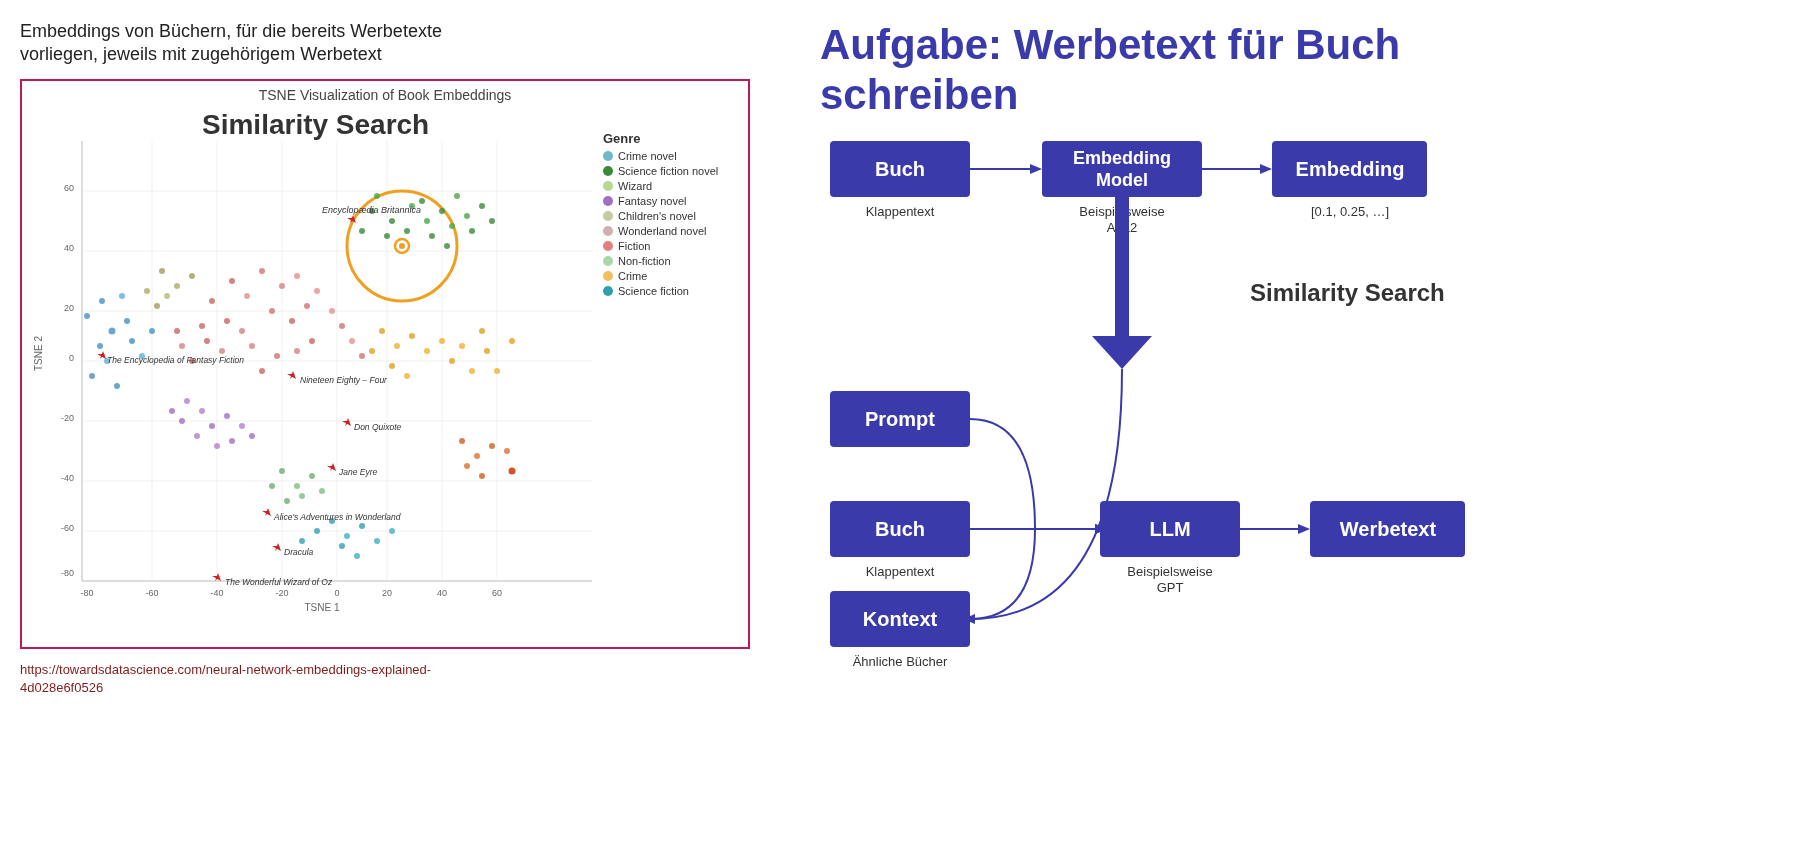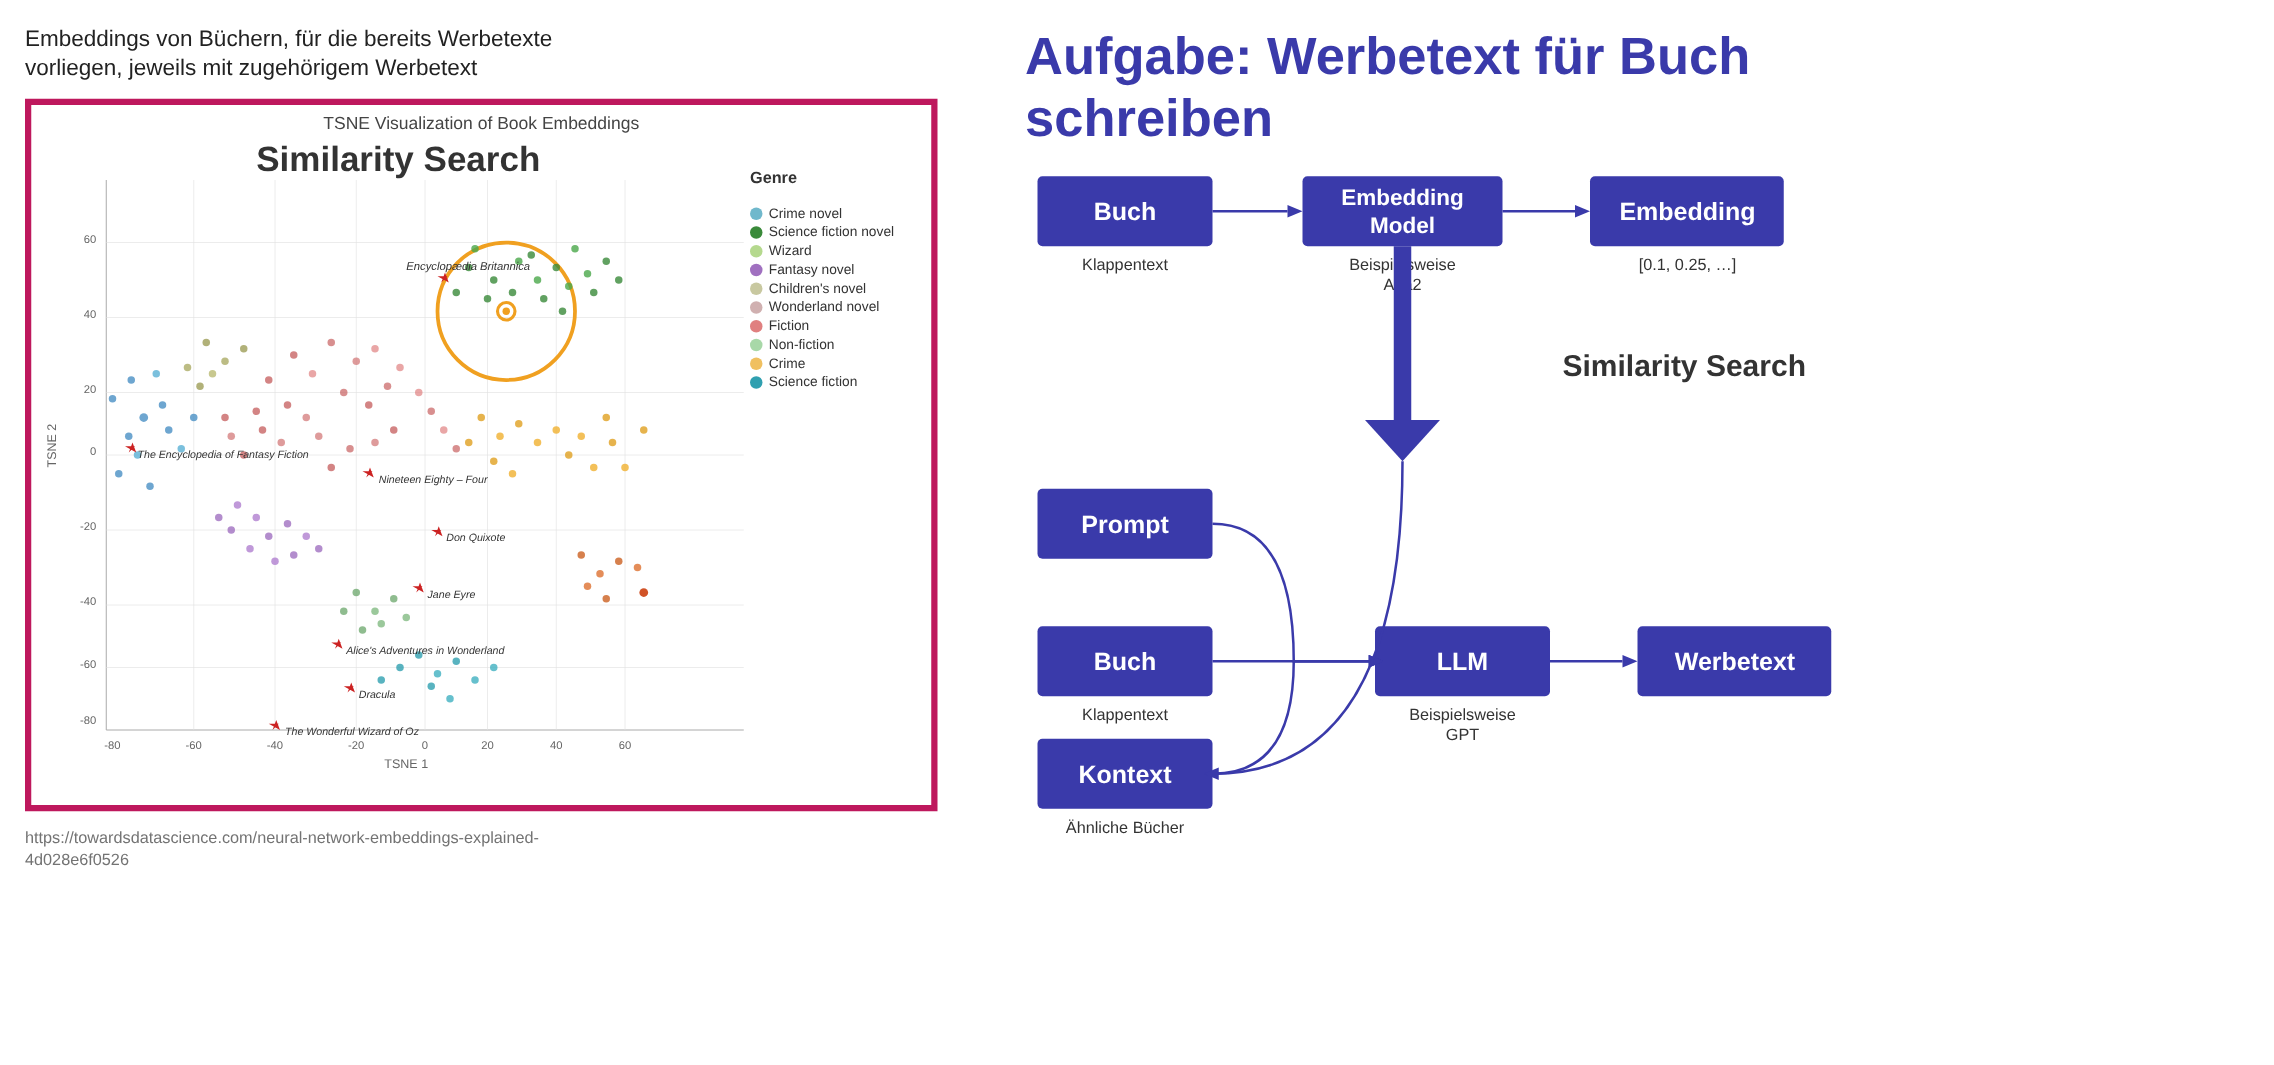--- a/index.html
+++ b/index.html
@@ -19,21 +19,21 @@
     .left-title {
       font-size: 18px;
       color: #222;
       margin-bottom: 12px;
       line-height: 1.3;
     }
     .chart-container {
       position: relative;
       width: 730px;
       height: 570px;
-      border: 5px solid #be185d;
+      border: 2px solid #be185d;
       background: #fff;
     }
     .chart-title {
       text-align: center;
       font-size: 14px;
       color: #444;
       margin-top: 6px;
     }
     .similarity-label {
       position: absolute;
@@ -53,40 +53,40 @@
     .legend {
       position: absolute;
       top: 50px;
       right: 5px;
       width: 140px;
     }
     .legend-title {
       font-size: 13px;
       font-weight: bold;
       color: #333;
-      margin-bottom: 16px;
+      margin-bottom: 4px;
     }
     .legend-item {
       display: flex;
       align-items: center;
       margin-bottom: 3px;
       font-size: 11px;
       color: #333;
     }
     .legend-dot {
       width: 10px;
       height: 10px;
       border-radius: 50%;
       margin-right: 5px;
       flex-shrink: 0;
     }
     .source-link {
       margin-top: 12px;
       font-size: 13px;
-      color: #737373;
+      color: #7f1d1d;
       line-height: 1.4;
     }
 
     
     .right-panel {
       flex: 1;
       padding-left: 50px;
     }
     .right-title {
       font-size: 42px;

